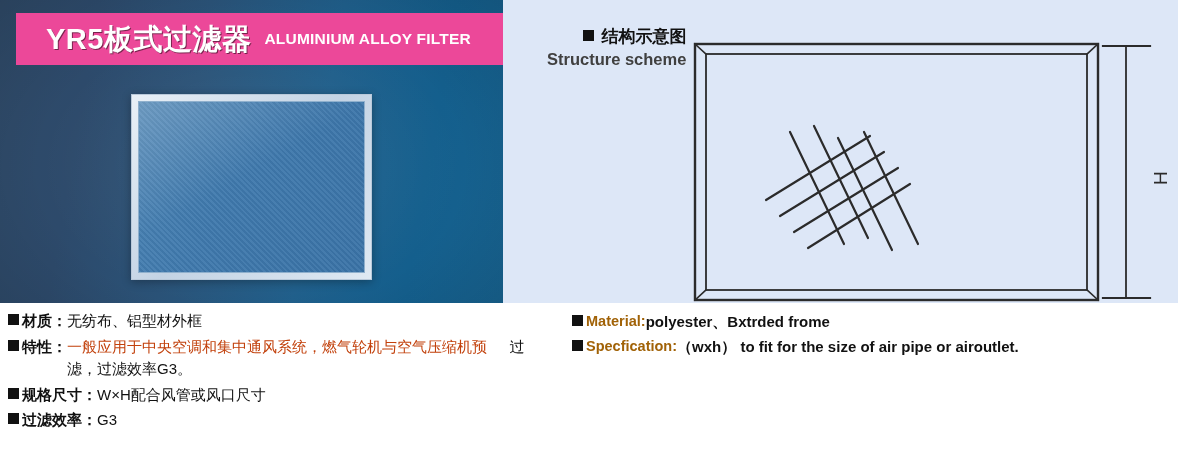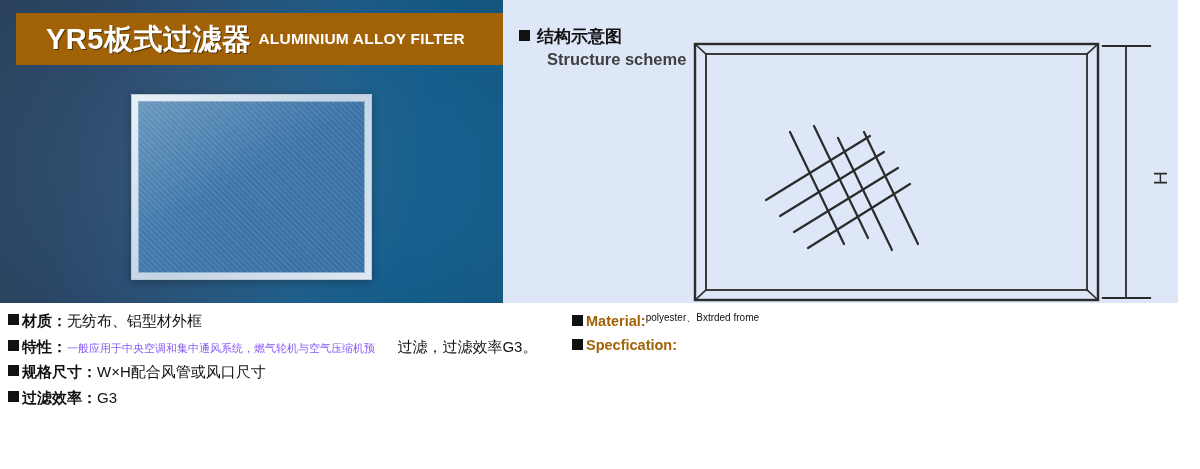--- a/index.html
+++ b/index.html
@@ -76,50 +76,51 @@
     position: absolute;
     left: 0; top: 0; right: 0; bottom: 0;
     background: linear-gradient(150deg, rgba(255,255,255,0.18) 0%, rgba(255,255,255,0.0) 45%);
   }
 
   
   #title-bar {
     position: absolute;
     left: 16px; top: 13px;
     width: 487px; height: 52px;
-    background: #a16207;
+    background: #ec4899;
     display: flex;
     align-items: center;
     box-sizing: border-box;
     padding-left: 30px;
   }
   #title-cn {
     color: #ffffff;
     font-size: 29px;
     font-weight: bold;
     letter-spacing: 0.5px;
     line-height: 1;
     text-shadow: 1px 1px 0 rgba(0,0,0,0.5);
     white-space: nowrap;
   }
   #title-en {
     color: #ffffff;
     font-size: 15.5px;
     font-weight: bold;
     letter-spacing: 0.2px;
-    margin-left: 7px;
+    margin-left: 13px;
     white-space: nowrap;
   }
 
   
   #scheme-panel {
     position: absolute;
     left: 503px; top: 0;
     width: 675px; height: 303px;
     background: #dde7f7;
+    text-align: right;
   }
   #scheme-heading {
     position: absolute;
     left: 16px; top: 26px;
     line-height: 1.28;
   }
   #scheme-title-cn {
     font-size: 17px;
     font-weight: bold;
     color: #111;
@@ -185,36 +186,36 @@
   }
   .spec-value-cn {
     font-size: 15px;
     font-weight: normal;
     color: #111;
     line-height: 1.5;
     text-align: center;
   }
   #spec-features-cn-wrap { flex: 1; }
   #spec-features-cn-line1 {
-    font-size: 11px; color: #8b5cf6; line-height: 1.5; margin-top: 8px;
+    font-size: 15px; color: #c2410c; line-height: 1.5; margin-top: 8px;
   }
   #spec-features-cn-line2 {
     font-size: 15px; color: #111; line-height: 1.5;
     padding-left: 18px;
   }
   .spec-label-en {
     font-size: 14.5px;
     font-weight: bold;
     color: #a16207;
     white-space: nowrap;
     line-height: 1.45;
   }
   .spec-value-en {
-    font-size: 10px;
-    font-weight: normal;
+    font-size: 15px;
+    font-weight: bold;
     color: #111;
     line-height: 1.45;
   }
   #spec-features-en-wrap { flex: 1; }
   #spec-features-en-line2 {
     font-size: 14.5px;
     color: #111;
     line-height: 1.45;
     padding-left: 9px;
   }
@@ -333,15 +334,16 @@
     <div class="spec-row">
       <span class="sq-bullet"></span>
       <span class="spec-label-en">Material:</span>
       <span class="spec-value-en">polyester、Bxtrded frome</span>
     </div>
 
 
     <div class="spec-row">
       <span class="sq-bullet"></span>
       <span class="spec-label-en">Specfication:</span>
+      <span class="spec-value-en">（wxh） to fit for the size of air pipe or airoutlet.</span>
     </div>
   </div>
 </div>
 
 </body></html>

